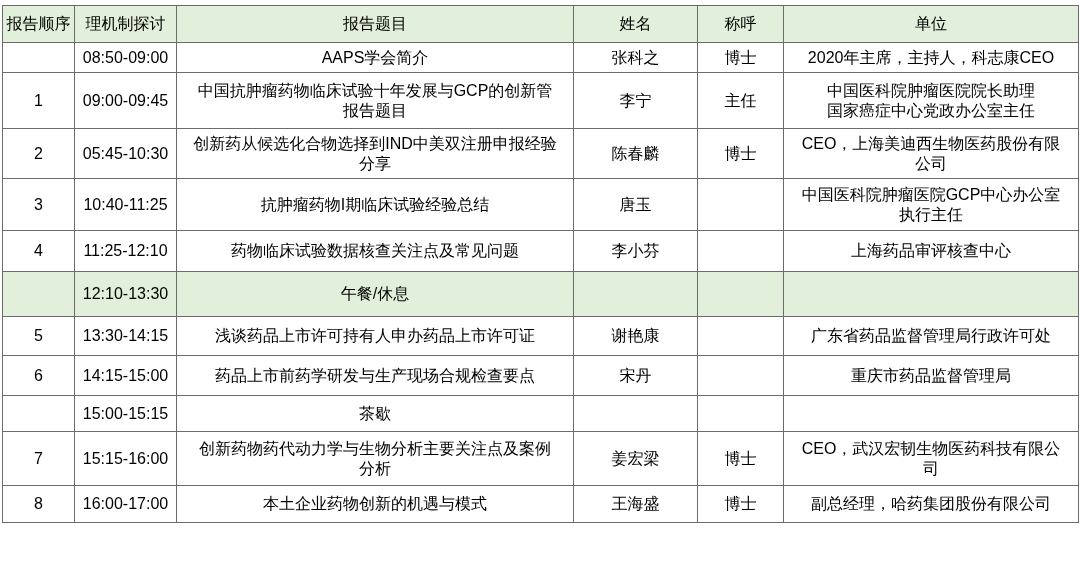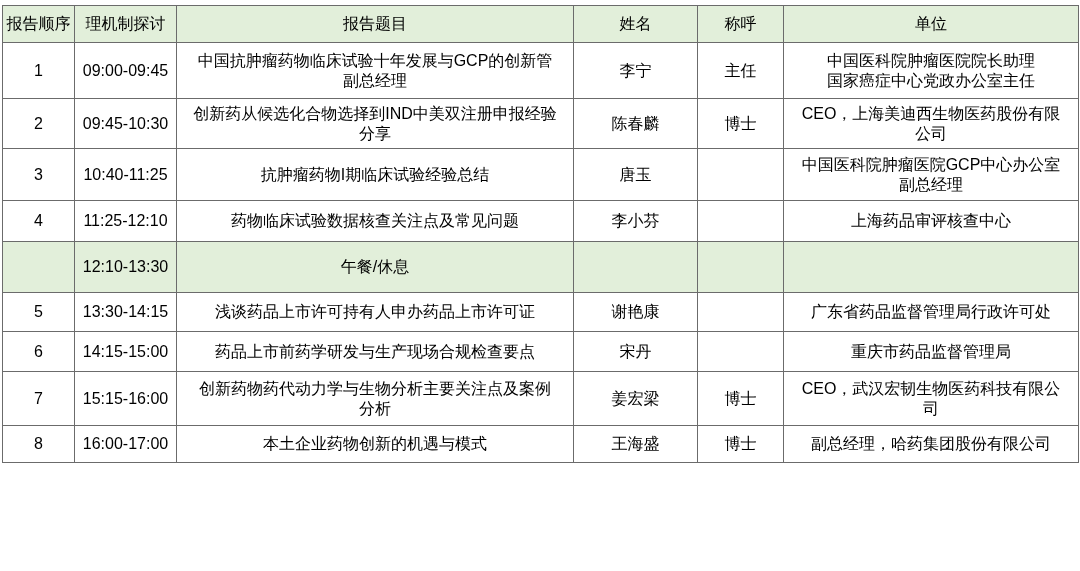--- a/index.html
+++ b/index.html
@@ -32,21 +32,21 @@
   tr.row-highlight td { background: #e2efda; }
   
   tr.h-head { height: 37px; }
   tr.h-30 { height: 30px; }
   tr.h-36 { height: 36px; }
   tr.h-37 { height: 37px; }
   tr.h-39 { height: 39px; }
   tr.h-40 { height: 40px; }
   tr.h-41 { height: 41px; }
   tr.h-50 { height: 50px; }
-  tr.h-51 { height: 51px; }
+  tr.h-51 { height: 45px; }
   tr.h-52 { height: 52px; }
   tr.h-54 { height: 54px; }
   tr.h-56 { height: 56px; }
   col.c-order { width: 72px; }
   col.c-time  { width: 102px; }
   col.c-title { width: 397px; }
   col.c-name  { width: 124px; }
   col.c-salut { width: 86px; }
   col.c-org   { width: 295px; }
 </style>
@@ -67,48 +67,56 @@
       <tr class="h-head">
         <th>报告顺序</th>
         <th>理机制探讨</th>
         <th>报告题目</th>
         <th>姓名</th>
         <th>称呼</th>
         <th>单位</th>
       </tr>
     </thead>
     <tbody>
+      <tr class="h-30">
+        <td></td>
+        <td>08:50-09:00</td>
+        <td>AAPS学会简介</td>
+        <td>张科之</td>
+        <td>博士</td>
+        <td>2020年主席，主持人，科志康CEO</td>
+      </tr>
       <tr class="h-56">
         <td>1</td>
         <td>09:00-09:45</td>
         <td>中国抗肿瘤药物临床试验十年发展与GCP的创新管
-副总经理</td>
+报告题目</td>
         <td>李宁</td>
         <td>主任</td>
         <td>中国医科院肿瘤医院院长助理
 国家癌症中心党政办公室主任</td>
       </tr>
       <tr class="h-50">
         <td>2</td>
-        <td>09:45-10:30</td>
+        <td>05:45-10:30</td>
         <td>创新药从候选化合物选择到IND中美双注册申报经验
 分享</td>
         <td>陈春麟</td>
         <td>博士</td>
         <td>CEO，上海美迪西生物医药股份有限
 公司</td>
       </tr>
       <tr class="h-52">
         <td>3</td>
         <td>10:40-11:25</td>
         <td>抗肿瘤药物I期临床试验经验总结</td>
         <td>唐玉</td>
         <td></td>
         <td>中国医科院肿瘤医院GCP中心办公室
-副总经理</td>
+执行主任</td>
       </tr>
       <tr class="h-41">
         <td>4</td>
         <td>11:25-12:10</td>
         <td>药物临床试验数据核查关注点及常见问题</td>
         <td>李小芬</td>
         <td></td>
         <td>上海药品审评核查中心</td>
       </tr>
       <tr class="h-51 row-highlight">
@@ -128,20 +136,28 @@
         <td>广东省药品监督管理局行政许可处</td>
       </tr>
       <tr class="h-40">
         <td>6</td>
         <td>14:15-15:00</td>
         <td>药品上市前药学研发与生产现场合规检查要点</td>
         <td>宋丹</td>
         <td></td>
         <td>重庆市药品监督管理局</td>
       </tr>
+      <tr class="h-36">
+        <td></td>
+        <td>15:00-15:15</td>
+        <td>茶歇</td>
+        <td></td>
+        <td></td>
+        <td></td>
+      </tr>
       <tr class="h-54">
         <td>7</td>
         <td>15:15-16:00</td>
         <td>创新药物药代动力学与生物分析主要关注点及案例
 分析</td>
         <td>姜宏梁</td>
         <td>博士</td>
         <td>CEO，武汉宏韧生物医药科技有限公
 司</td>
       </tr>

